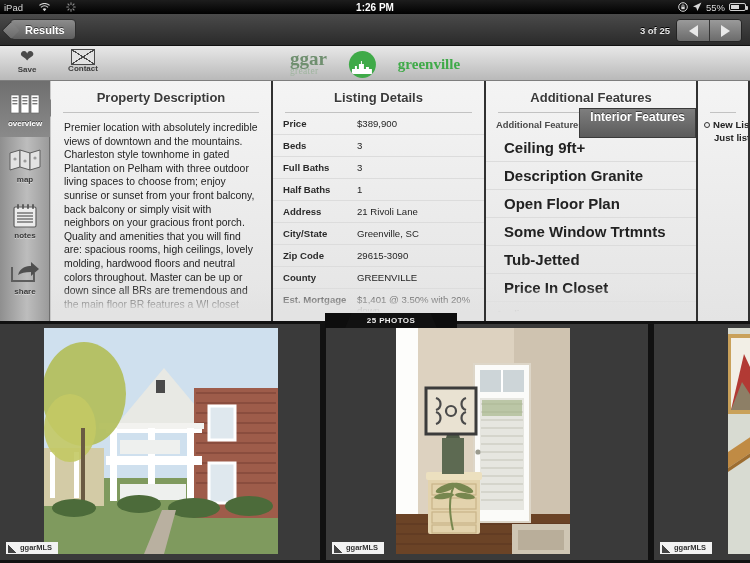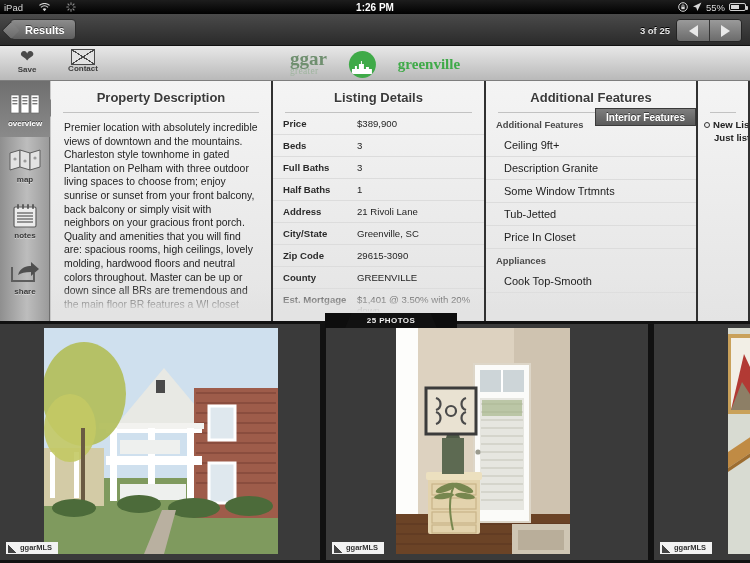--- a/index.html
+++ b/index.html
@@ -112,25 +112,25 @@
     color:#232323; }
   .fade { position:absolute; left:0; right:0; bottom:0; height:34px;
     background:linear-gradient(rgba(232,232,232,0),#e3e3e3 75%); }
 
   .row { display:flex; border-bottom:1px solid #dcdcdc; font-size:9.6px;
     padding:5px 10px; color:#1f1f1f; }
   .row .k { width:74px; font-weight:bold; color:#2b2b2b; flex:none; }
   .row .v { flex:1; }
 
   .feat-head { font-size:9.4px; font-weight:bold; color:#4a4a4a; padding:6px 10px 4px; }
-  .feat { font-size:11px; color:#222; padding:5px 10px 5px 18px;
-    border-bottom:1px solid #dcdcdc; }
-  .tooltip { position:absolute; right:0; top:27px; height:18px; padding:0 10px;
+  .feat { font-size:15px; color:#222; padding:5px 10px 5px 18px;
+    border-bottom:1px solid #dcdcdc;font-weight:bold; }
+  .tooltip { position:absolute; right:0; top:27px; height:30px; padding:0 10px;
     background:linear-gradient(#7e7e7e,#5b5b5b); border:1px solid #3a3a3a;
-    color:#fff; font-size:10px; font-weight:bold; line-height:17px;
+    color:#fff; font-size:12px; font-weight:bold; line-height:17px;
     text-shadow:0 -1px 0 rgba(0,0,0,.5); }
 
   .p4-line1 { font-size:9.6px; font-weight:bold; color:#222; padding:6px 0 2px 6px;
     white-space:nowrap; }
   .p4-line2 { font-size:9.6px; font-weight:bold; color:#222; padding-left:16px;
     white-space:nowrap; }
   .dot-o { display:inline-block; width:6px; height:6px; border:1.4px solid #333;
     border-radius:50%; margin-right:3px; }
 
   
@@ -366,20 +366,21 @@
         <div class="fade"></div>
       </div>
 
       <div class="panel p3">
         <div class="p-head">Additional Features</div>
         <div class="p-rule"></div>
         <div id="feature-groups">
             <div class="feat-head">Additional Features</div>
             <div class="feat">Ceiling 9ft+</div>
             <div class="feat">Description Granite</div>
+            <div class="feat">Open Floor Plan</div>
             <div class="feat">Some Window Trtmnts</div>
             <div class="feat">Tub-Jetted</div>
             <div class="feat">Price In Closet</div>
             <div class="feat-head">Appliances</div>
             <div class="feat">Cook Top-Smooth</div>
           </div>
         <div class="tooltip">Interior Features</div>
         <div class="fade"></div>
       </div>
 

